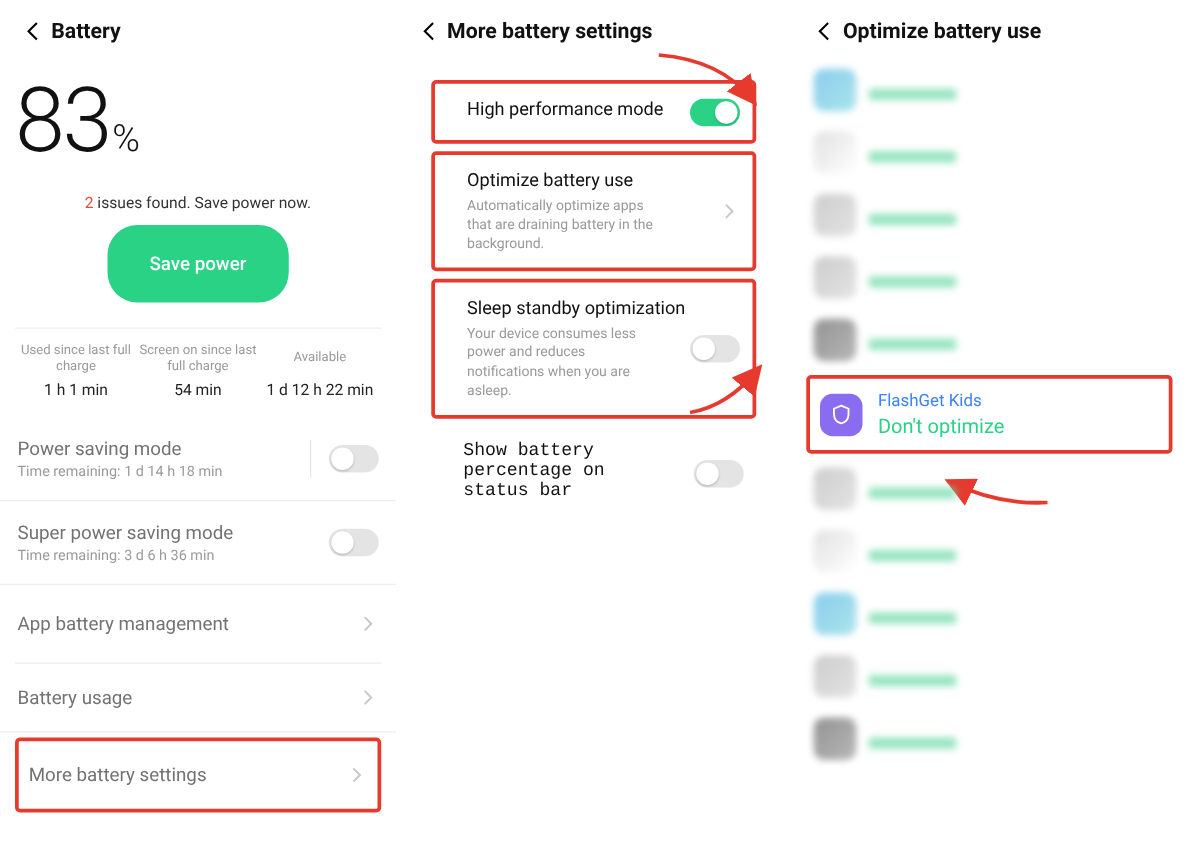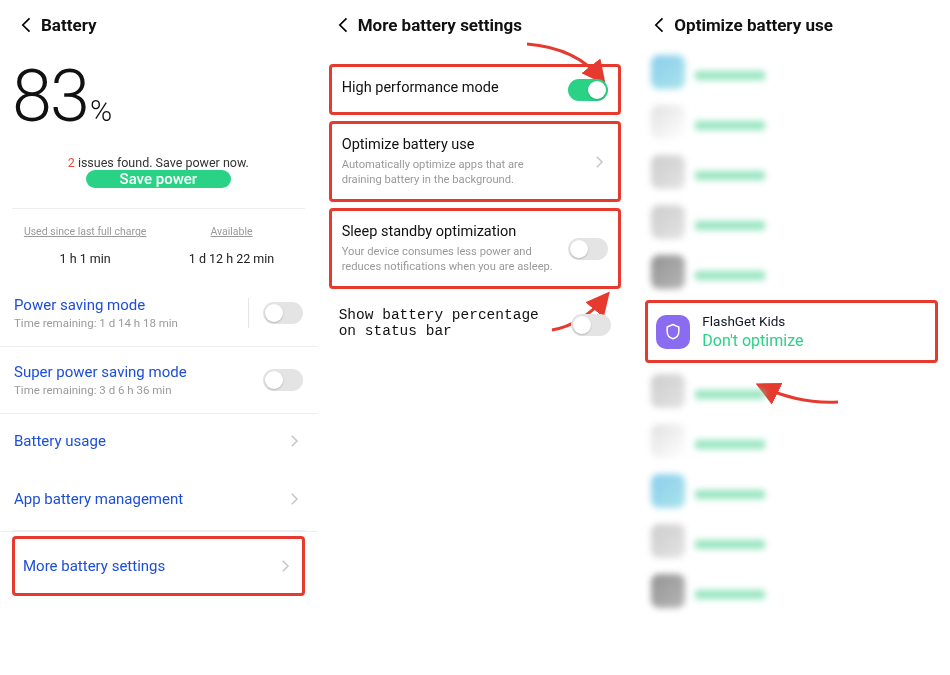--- a/index.html
+++ b/index.html
@@ -9,45 +9,45 @@
 
   .header { display: flex; align-items: center; gap: 3px; margin-bottom: 14px; padding-left: 4px; }
   .back-arrow { width: 22px; height: 22px; display:flex; align-items:center; justify-content:center; cursor:pointer; }
   .back-arrow svg { width: 20px; height: 20px; stroke: #000; stroke-width: 2; fill: none; }
   .header-title { font-size: 17px; font-weight: 700; color:#111; }
 
   
   .pct-wrap { text-align:left; margin-top: 18px; margin-bottom: 16px; }
   .pct-num { font-size: 72px; font-weight: 300; color:#111; letter-spacing:-2px; display:inline-block;}
   .pct-sign { font-size: 30px; font-weight: 300; color:#111; display:inline-block; margin-left:2px;}
-  .issues { text-align:center; font-size: 12.5px; color:#333; }
+  .issues { text-align:center; font-size: 12.5px; color:#333; margin-bottom: 10px;}
   .issues .red { color:#e34d3a; }
-  .save-btn { display:block; margin: 0 auto 20px auto; background:#2ad286; color:#fff; border:none; border-radius: 24px; padding: 0 34px; font-size:15px; font-weight:500; cursor:pointer;}
+  .save-btn { display:block; margin: 0 auto 20px auto; background:#2ad286; color:#fff; border:none; border-radius: 24px; padding: 22px 34px; font-size:15px; font-weight:500; cursor:pointer;}
   .stats3 { display:flex; justify-content: space-around; border-top:1px solid #eee; padding: 10px 0 14px 0; text-align:center; }
   .stats3 .col { flex:1; }
-  .stats3 .lbl { font-size: 10.5px; color:#9a9a9a; line-height:1.25; min-height:26px; display:flex; align-items:center; justify-content:center;text-decoration:underline;}
+  .stats3 .lbl { font-size: 10.5px; color:#9a9a9a; line-height:1.25; min-height:26px; display:flex; align-items:center; justify-content:center;}
   .stats3 .val { font-size: 12.5px; color:#222; margin-top:6px;}
   .divider { height:1px; background:#eee; margin: 0 -12px; }
 
   .row { display:flex; align-items:center; padding: 16px 2px; cursor:pointer; }
   .row.borderb { border-bottom:1px solid #eee; }
   .row-main { flex:1; }
-  .row-title { font-size: 15px; color:#1d4ed8; }
+  .row-title { font-size: 15px; color:#737373; }
   .row-sub { font-size: 11.5px; color:#9a9a9a; margin-top:2px;}
   .row .sep { width:1px; height:30px; background:#e6e6e6; margin: 0 14px 0 6px;}
   .toggle { width:40px; height:22px; background:#e4e4e4; border-radius:12px; position:relative; cursor:pointer;}
   .toggle .knob { width:18px; height:18px; background:#fff; border-radius:50%; position:absolute; top:2px; left:2px; box-shadow:0 1px 2px rgba(0,0,0,0.2);}
   .toggle.on { background:#2ad286; }
   .toggle.on .knob { left:auto; right:2px; }
   .chev { width:18px; height:18px; color:#c6c6c6; }
   .chev svg { width:100%; height:100%; stroke:#c6c6c6; stroke-width:2; fill:none;}
   .red-box { border:3px solid #e63a2f; border-radius:4px; }
 
   
-  .setting-card { padding:12px 10px; margin:6px 0; position:relative; cursor:pointer; }
+  .setting-card { padding:12px 26px; margin:6px 16px; position:relative; cursor:pointer; }
   .setting-card.rbox { border:3px solid #e63a2f; border-radius:4px;}
   .setting-title { font-size:14.5px; color:#111; margin-bottom:4px;}
   .setting-desc { font-size:11.2px; color:#9a9a9a; line-height:1.35; padding-right:50px;}
   .setting-ctrl { position:absolute; right:10px; top:50%; transform:translateY(-50%); }
 
   .arrow-svg { position:absolute; pointer-events:none; }
 
   
   .blur-row { height:44px; margin:6px 0; border-radius:4px; display:flex; align-items:center; padding:0 6px; filter: blur(3px); opacity:0.7;}
   .blur-icon { width:34px; height:34px; border-radius:8px; background: linear-gradient(135deg,#bbb,#ddd); margin-right:10px;}
@@ -57,21 +57,21 @@
   .blur-1 .blur-icon{ background:linear-gradient(135deg,#5ab8e8,#86d9e0);}
   .blur-2 .blur-icon{ background:linear-gradient(135deg,#d5d5d5,#fff);}
   .blur-3 .blur-icon{ background:linear-gradient(135deg,#b8b8b8,#d8d8d8);}
   .blur-4 .blur-icon{ background:linear-gradient(135deg,#b8b8b8,#d8d8d8);}
   .blur-5 .blur-icon{ background:linear-gradient(135deg,#666,#999);}
 
   .app-row { display:flex; align-items:center; padding:10px 8px; border:3px solid #e63a2f; border-radius:4px; margin:6px 0; cursor:pointer;}
   .app-icon { width:34px; height:34px; border-radius:10px; background:#8a6cf0; display:flex; align-items:center; justify-content:center; margin-right:12px;}
   .app-icon svg { width:20px; height:20px; stroke:#fff; fill:none; stroke-width:1.8;}
   .app-col { flex:1; }
-  .app-name { font-size:13.5px; color:#0f172a; }
+  .app-name { font-size:13.5px; color:#3b82f6; }
   .app-status { font-size:16px; color:#2ad286; margin-top:2px;}
 </style>
 </head>
 <body>
 
 <div class="panel">
   <div class="header">
     <div class="back-arrow">
       <svg viewBox="0 0 24 24">
           <path d="M15 4 L7 12 L15 20"></path>
@@ -89,20 +89,24 @@
   </div>
 
   <button class="save-btn">Save power</button>
 
   <div class="stats3">
     <div class="col">
       <div class="lbl">Used since last full charge</div>
       <div class="val">1 h 1 min</div>
     </div>
     <div class="col">
+      <div class="lbl">Screen on since last full charge</div>
+      <div class="val">54 min</div>
+    </div>
+    <div class="col">
       <div class="lbl">Available</div>
       <div class="val">1 d 12 h 22 min</div>
     </div>
   </div>
 
   <div class="row">
     <div class="row-main">
       <div class="row-title">Power saving mode</div>
       <div class="row-sub">Time remaining:  1 d 14 h 18 min</div>
     </div>
@@ -117,32 +121,32 @@
     <div class="row-main">
       <div class="row-title">Super power saving mode</div>
       <div class="row-sub">Time remaining:  3 d 6 h 36 min</div>
     </div>
     <div class="toggle">
         <div class="knob"></div>
       </div>
   </div>
   <div class="divider"></div>
 
-  <div class="row" style="padding-top:18px;padding-bottom:18px;">
-    <div class="row-main">
-        <div class="row-title">Battery usage</div>
+  <div class="row borderb" style="padding-top:22px;padding-bottom:22px;">
+    <div class="row-main">
+        <div class="row-title">App battery management</div>
       </div>
     <div class="chev"><svg viewBox="0 0 24 24">
           <path d="M9 5 L16 12 L9 19"></path>
         </svg></div>
   </div>
 
-  <div class="row borderb" style="padding-top:22px;padding-bottom:22px;">
-    <div class="row-main">
-        <div class="row-title">App battery management</div>
+  <div class="row" style="padding-top:18px;padding-bottom:18px;">
+    <div class="row-main">
+        <div class="row-title">Battery usage</div>
       </div>
     <div class="chev"><svg viewBox="0 0 24 24">
           <path d="M9 5 L16 12 L9 19"></path>
         </svg></div>
   </div>
   <div class="divider"></div>
 
   <div class="row red-box" style="padding:18px 8px; margin-top:4px;">
     <div class="row-main">
         <div class="row-title">More battery settings</div>

